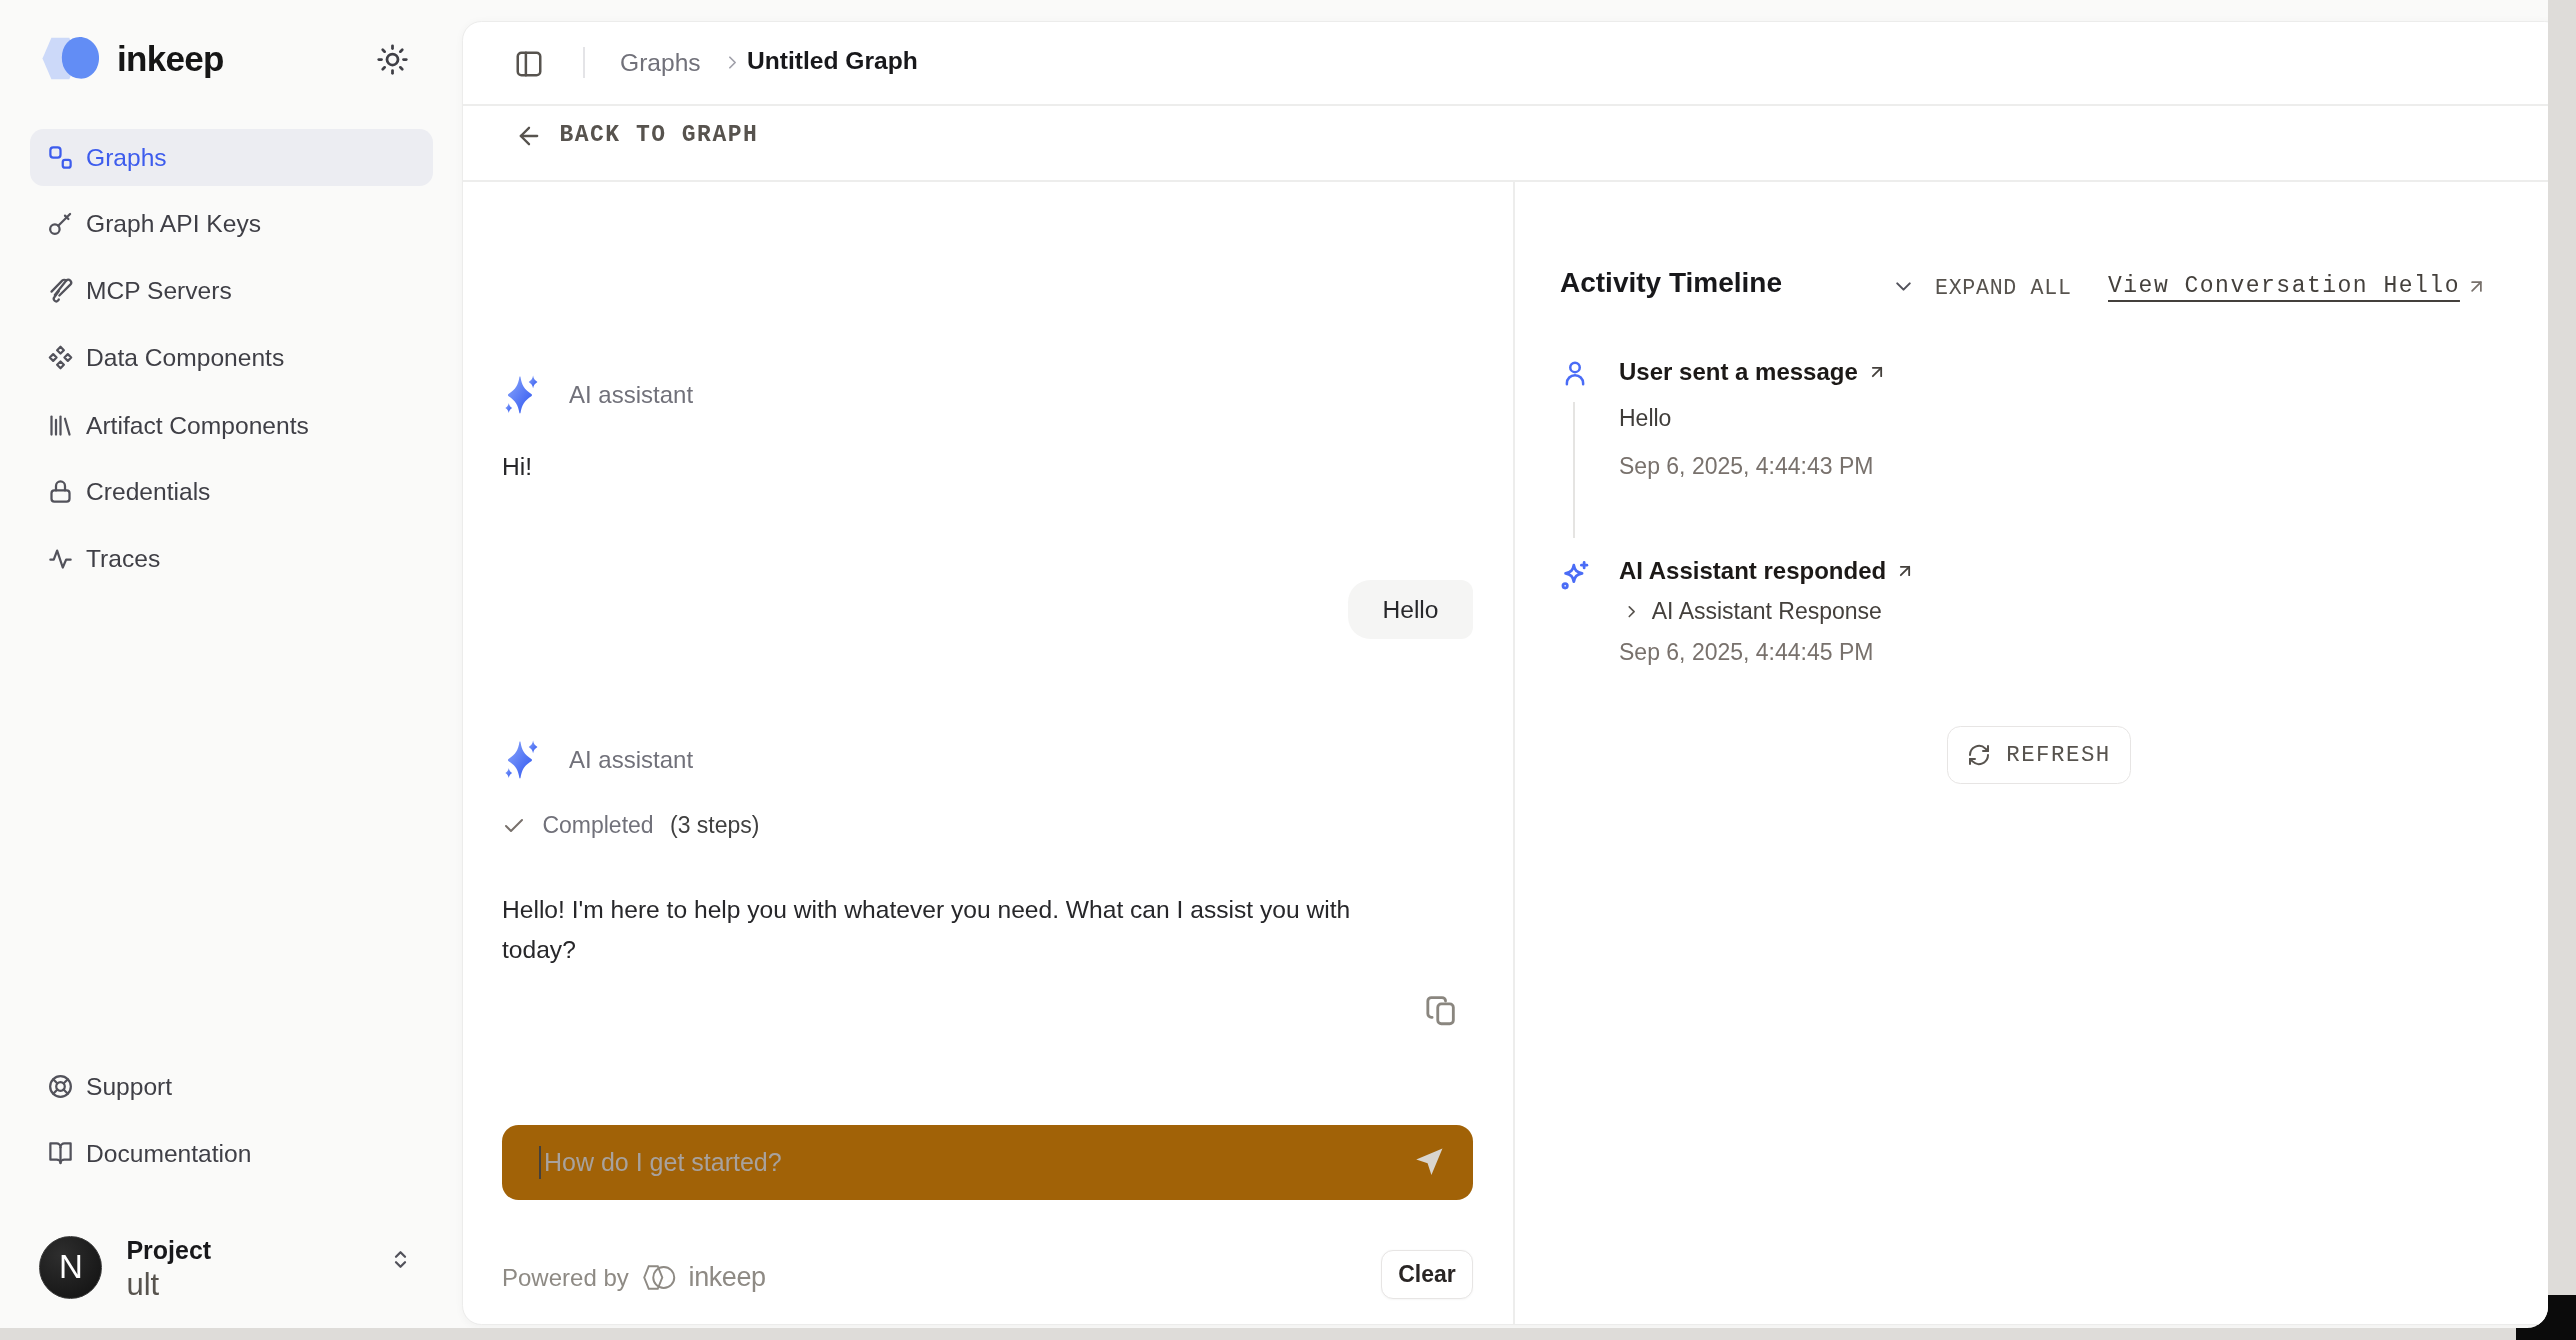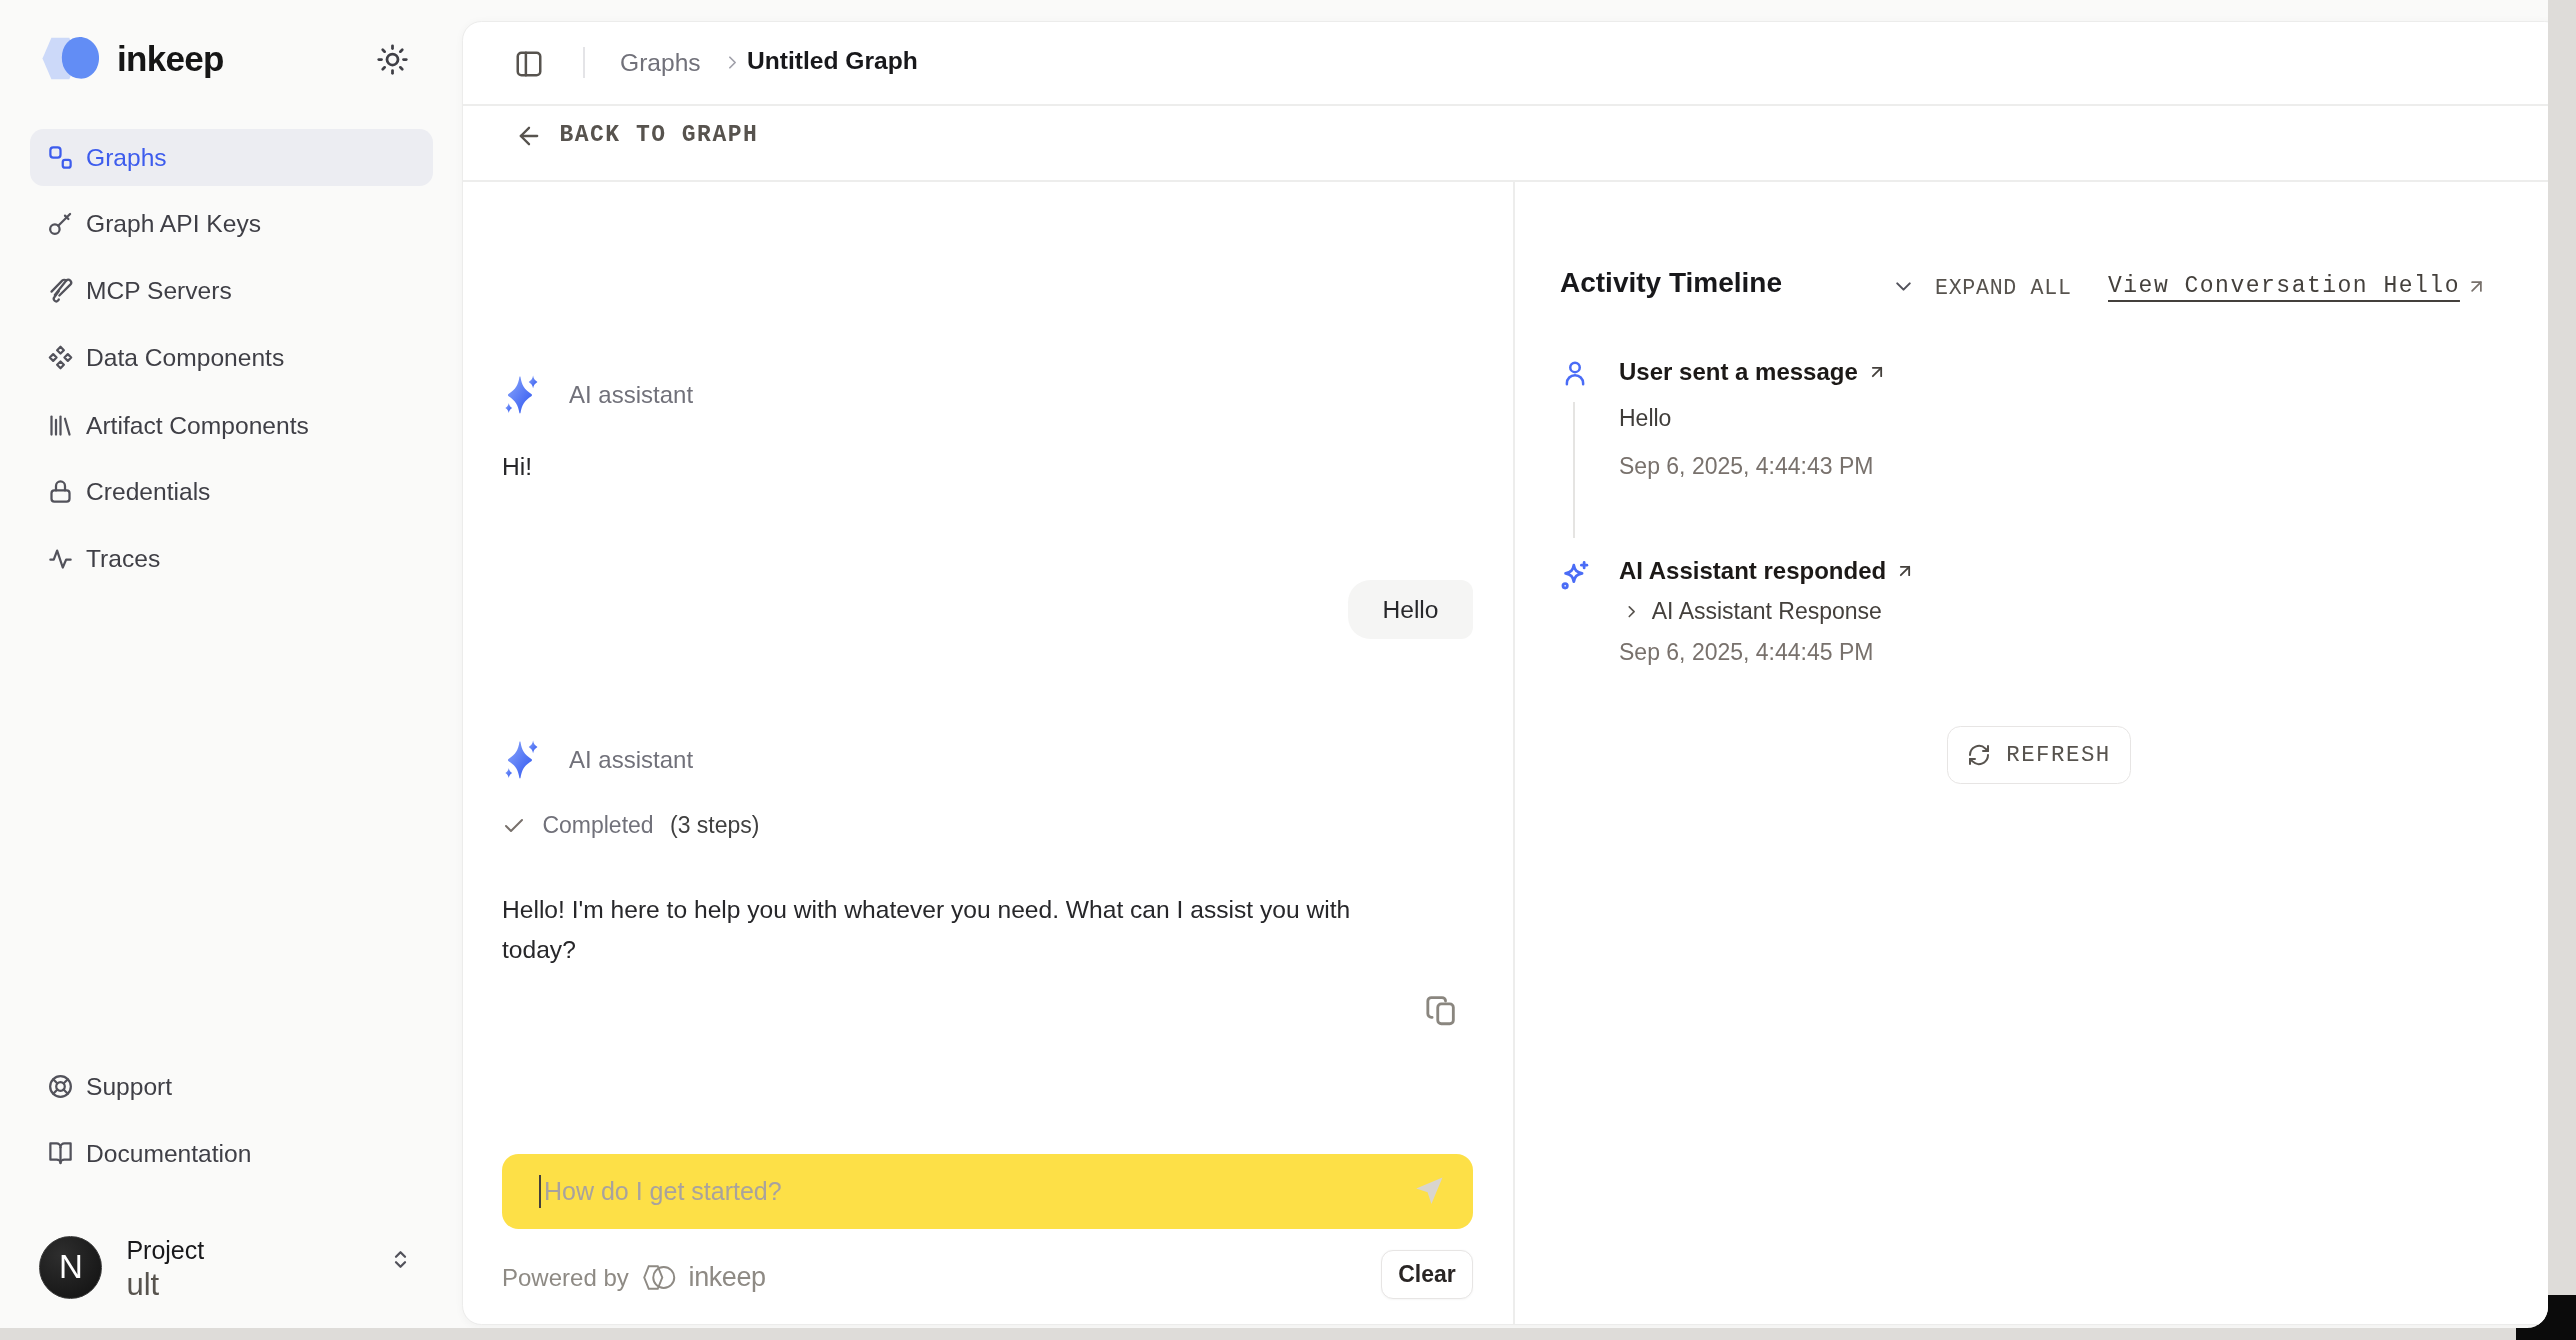--- a/index.html
+++ b/index.html
@@ -18,21 +18,21 @@
   .theme-btn { position:absolute; left:376px; top:43px; width:33px; height:33px; border:none;
     background:transparent; color:#3f3f46; cursor:pointer; }
   .nav-item { position:absolute; left:30px; width:403px; height:57px; border-radius:13.4px;
     display:flex; align-items:center; gap:12px; padding:0 0 0 17px;
     font-size:24.6px; color:#3f3f46; cursor:pointer; }
   .nav-item .ic { width:27px; height:27px; flex:0 0 27px; color:#52525b; }
   .nav-item.active { background:#ecedf2; color:#3d5ced; }
   .nav-item.active .ic { color:#3d5ced; }
 
   .project-row { position:absolute; left:22.4px; top:1228px; width:417px; height:78px; cursor:pointer; }
-  .proj-name { position:absolute; left:104px; top:7.5px; font-size:25px; font-weight:400; color:#18181b; }
+  .proj-name { position:absolute; left:104px; top:7.5px; font-size:25px; font-weight:700; color:#18181b; }
   .proj-sub  { position:absolute; left:104px; top:39px; font-size:31px; color:#57534e; }
   .avatar { position:absolute; left:17px; top:7.5px; width:63px; height:63px; border-radius:50%;
     background:radial-gradient(circle at 35% 30%, #2e2e2e, #101010); border:0.7px solid #3a3a3a;
     display:flex; align-items:center; justify-content:center;
     color:#fff; font-size:33px; font-weight:500; }
   .proj-chevrons { position:absolute; left:365px; top:18px; width:27px; height:27px; color:#52525b; }
 
   
   .card { position:absolute; left:462px; top:21px; width:2102px; height:1304px;
     background:#ffffff; border-radius:19.4px; border:0.7px solid #ececeb;
@@ -65,22 +65,22 @@
     background:#f5f5f4; border-radius:22.4px 12px 12px 22.4px;
     display:flex; align-items:center; justify-content:center;
     font-size:24.6px; color:#27272a; }
   .status-row { position:absolute; left:39px; top:632px; display:flex; align-items:center; gap:16.4px; }
   .status-row .ck { width:24px; height:24px; color:#78716c; }
   .status-label { font-size:23px; color:#71717a; }
   .status-detail { font-size:23px; color:#404040; }
   .para { position:absolute; left:39px; top:710px; font-size:24.6px; line-height:40px; color:#27272a; }
   .copy-btn { position:absolute; left:962px; top:814px; width:34px; height:34px; border:none;
     background:transparent; color:#8a867f; cursor:pointer; }
-  .inputbox { position:absolute; left:39px; top:974px; width:971px; height:75px;
-    background:#fde047; border-radius:16.4px; }
+  .inputbox { position:absolute; left:39px; top:945px; width:971px; height:75px;
+    background:#a16207; border-radius:16.4px; }
   .caret { position:absolute; left:37px; top:21px; width:1.5px; height:33px; background:#44403c; }
   .chat-input { position:absolute; left:42px; top:0; width:850px; height:100%;
     border:none; background:transparent; outline:none;
     font-family:"Liberation Sans", sans-serif; font-size:25px; color:#27272a; }
   .chat-input::placeholder { color:#a8a29e; }
   .send-btn { position:absolute; right:27px; top:20px; width:34px; height:34px; border:none;
     background:transparent; cursor:pointer; color:#d9d5ce; }
   .powered { position:absolute; left:39px; top:1078px; height:39px; display:flex; align-items:center; gap:10.4px; }
   .powered-label { font-size:24px; color:#8e8a84; }
   .powered-brand { font-size:27px; font-weight:500; color:#8e8a84; letter-spacing:-0.4px; }

